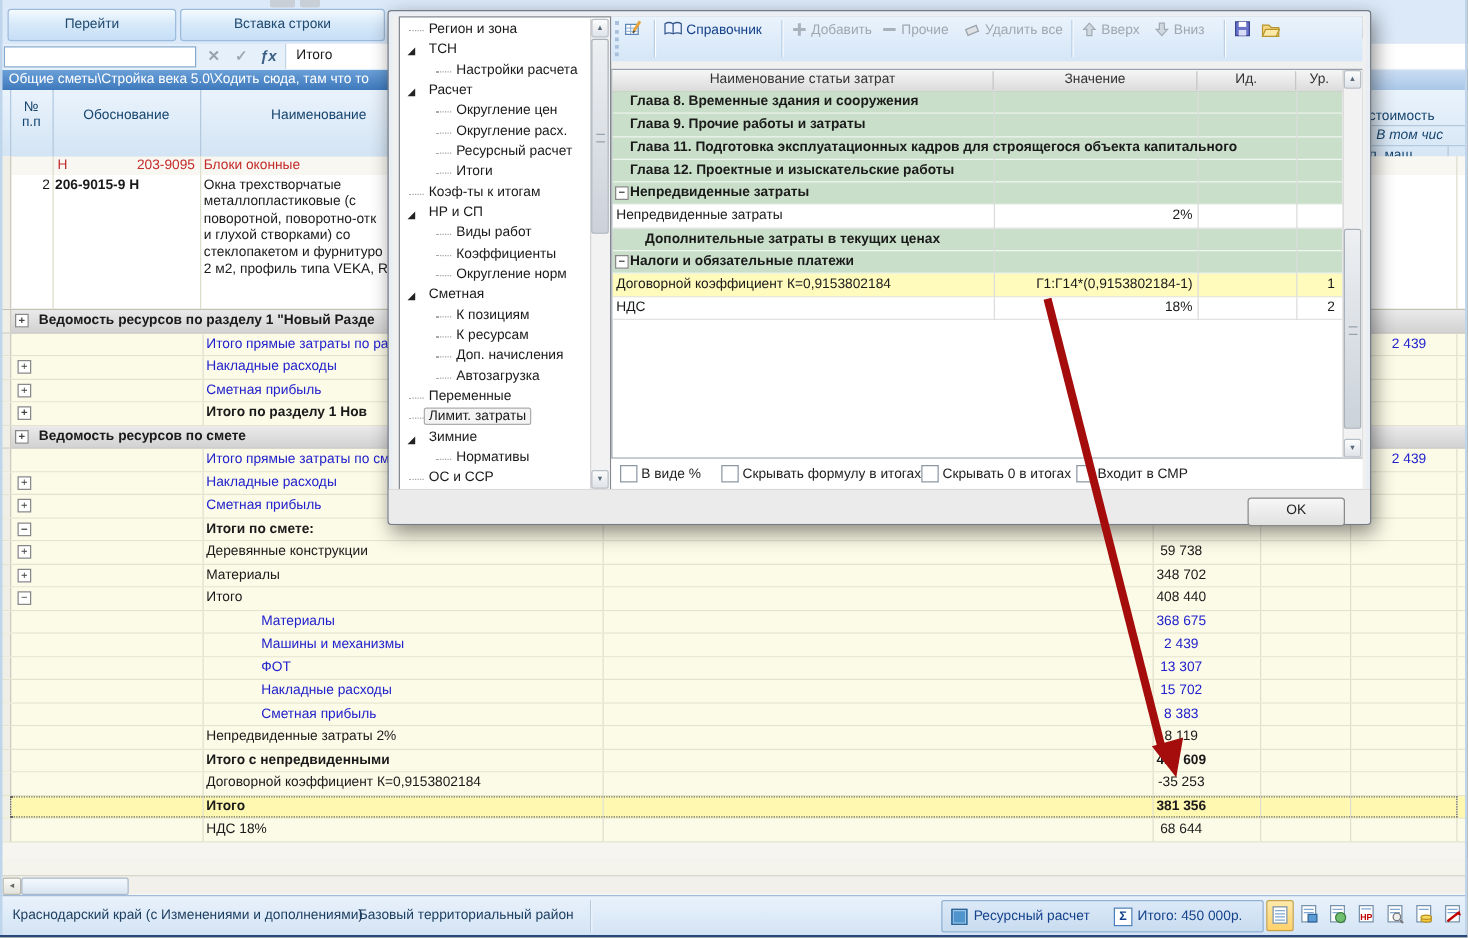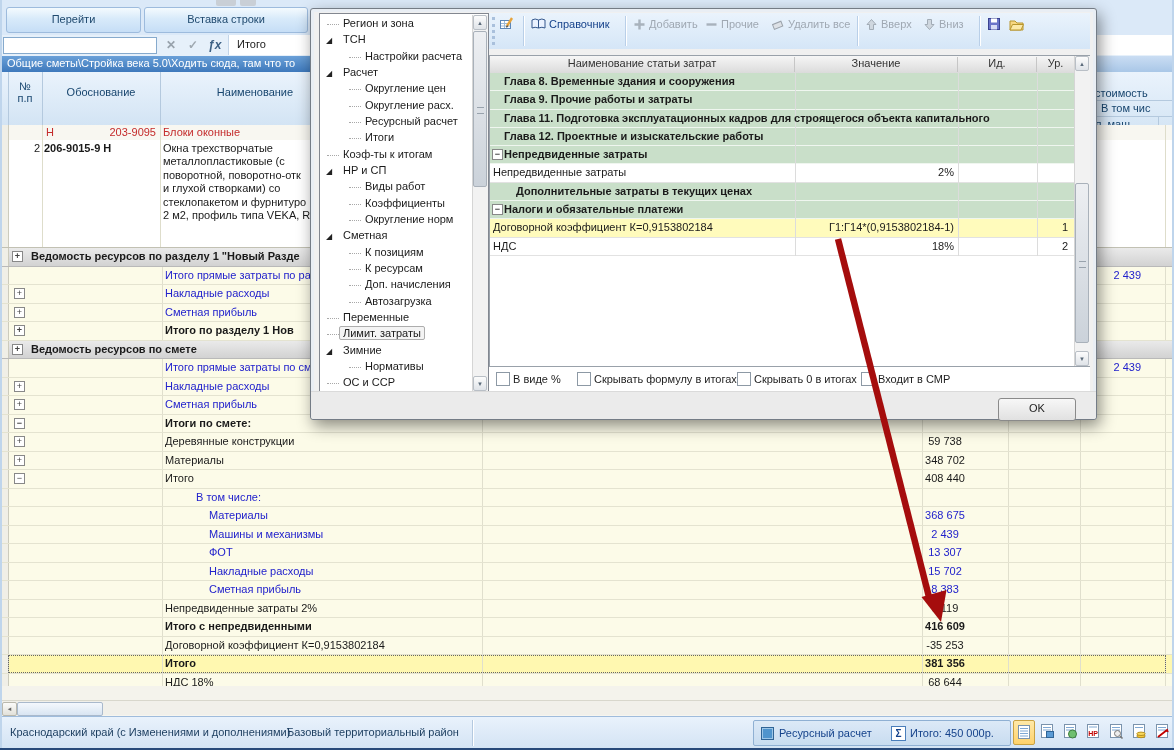--- a/index.html
+++ b/index.html
@@ -159,21 +159,21 @@
     <div class="hl" style="left:8px;width:34px;top:8px;">№
 п.п</div>
     <div class="hl" style="left:42px;width:118px;top:14px;">Обоснование</div>
     <div class="hl" style="left:160px;width:190px;top:14px;">Наименование</div>
   </div>
   <div id="ghead-r">
     <div class="hh" style="top:28px;"></div>
     <div class="hh" style="top:44px;"></div>
     <div style="position:absolute;left:78px;top:44px;bottom:0;width:1px;background:#B4C9DE;"></div>
     <div style="position:absolute;left:6px;top:15px;white-space:nowrap;">я стоимость</div>
-    <div style="position:absolute;left:21px;top:30px;white-space:nowrap;">В том чис</div>
+    <div style="position:absolute;left:21px;top:30px;white-space:nowrap;font-style:italic;">В том чис</div>
     <div style="position:absolute;left:5px;top:46px;white-space:nowrap;">ксп. маш.</div>
   </div>
 
   <div class="frow" id="redrow">
     <span class="gut"></span>
     <span class="vlf" style="left:42px;"></span>
     <span class="vlf" style="left:160px;"></span>
     <span class="vlf" style="left:1165px;"></span>
     <span style="position:absolute;left:46px;top:1px;">Н</span>
     <span style="position:absolute;left:96px;width:60px;top:1px;text-align:right;">203-9095</span>
@@ -347,33 +347,20 @@
         <span class="gut"></span>
         <span class="vl v1"></span>
         <span class="vl v2"></span>
         <span class="vl v3"></span>
         <span class="vl v4"></span>
         <span class="vl v5"></span>
         <span class="vl v6"></span>
         <span class="mexp">−</span>
         <span class="mlbl">Итого</span>
         <span class="mval">408 440</span>
-        <span class="mv2"></span>
-      </div>
-      <div class="mrow i1 blue">
-        <span class="gut"></span>
-        <span class="vl v1"></span>
-        <span class="vl v2"></span>
-        <span class="vl v3"></span>
-        <span class="vl v4"></span>
-        <span class="vl v5"></span>
-        <span class="vl v6"></span>
-
-        <span class="mlbl">В том числе:</span>
-        <span class="mval"></span>
         <span class="mv2"></span>
       </div>
       <div class="mrow i2 blue">
         <span class="gut"></span>
         <span class="vl v1"></span>
         <span class="vl v2"></span>
         <span class="vl v3"></span>
         <span class="vl v4"></span>
         <span class="vl v5"></span>
         <span class="vl v6"></span>

